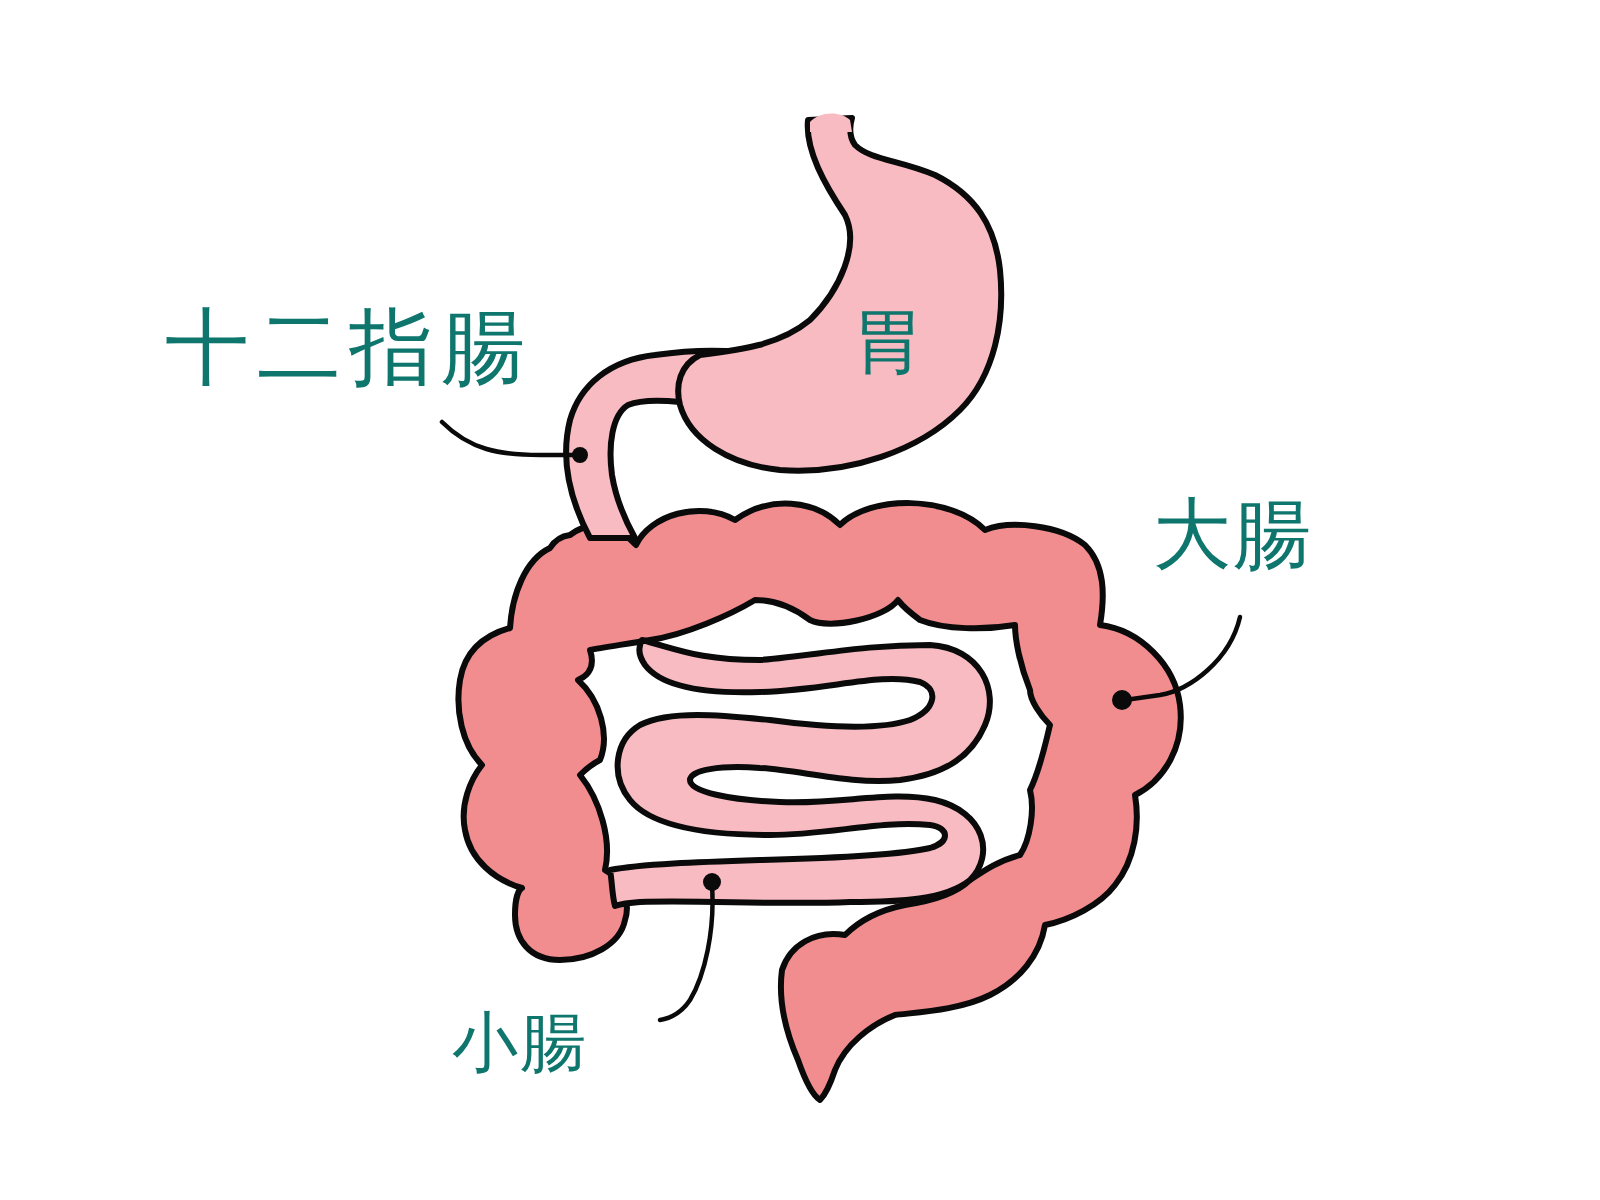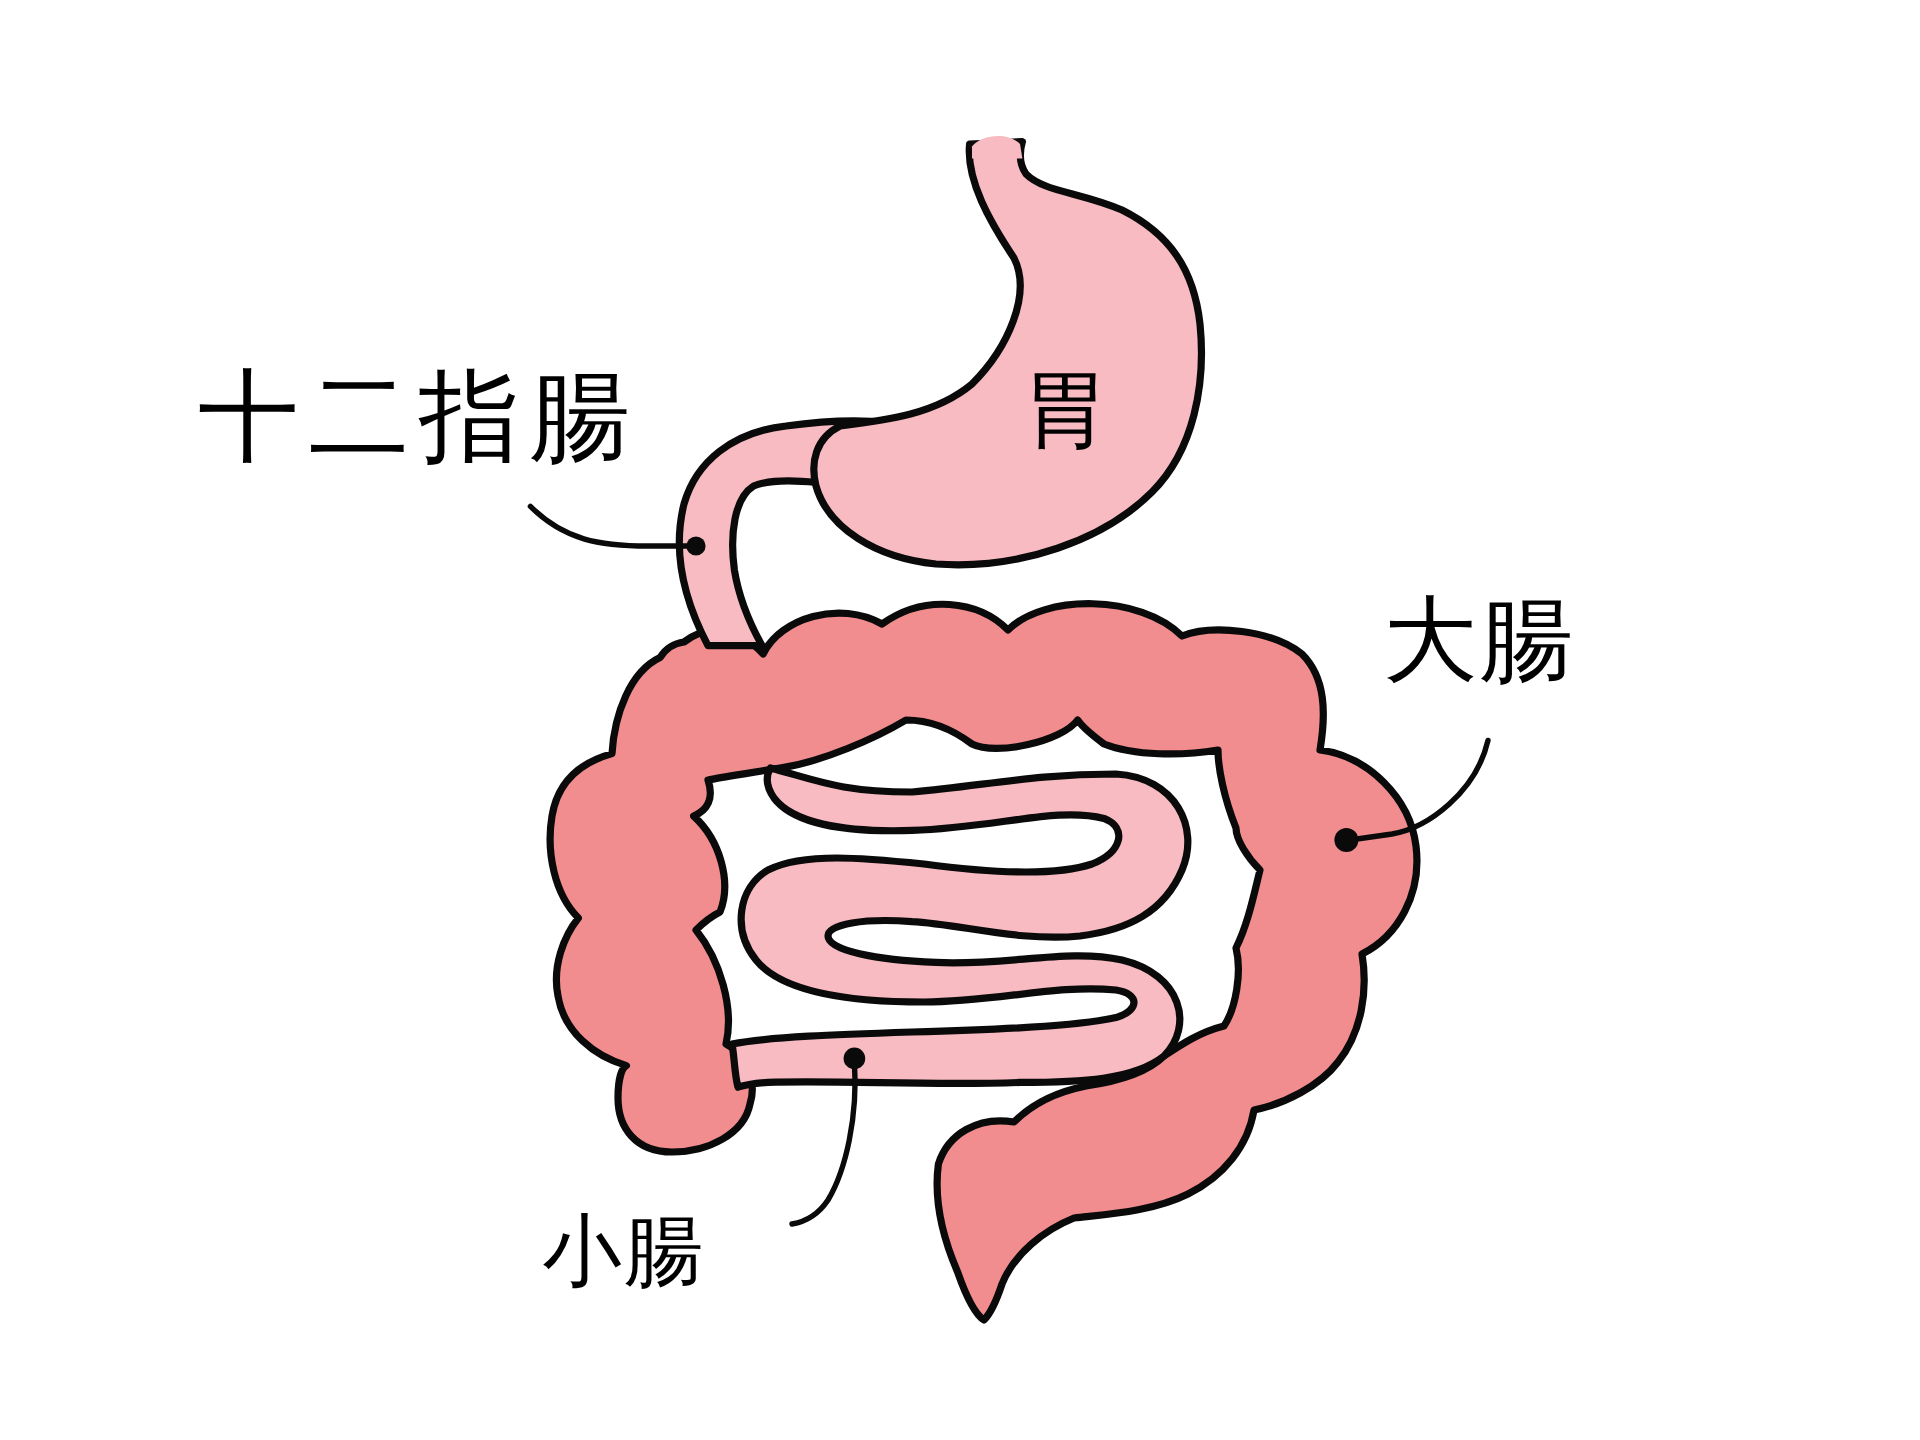--- a/index.html
+++ b/index.html
@@ -2,21 +2,21 @@
 <html><head>
   <meta charset="utf-8">
   <style>
     html, body { margin: 0; padding: 0; background: #ffffff; }
     body { width: 1600px; height: 1200px; overflow: hidden; position: relative; font-family: "DejaVu Sans", sans-serif; }
     #diagram { position: absolute; left: 0; top: 0; width: 1600px; height: 1200px; }
     .organ { stroke: #0a0a0a; stroke-width: 6; stroke-linejoin: round; stroke-linecap: round; }
     .leader { fill: none; stroke: #0a0a0a; stroke-width: 4.5; stroke-linecap: round; }
     .dot { fill: #0a0a0a; }
     .label {
-      position: absolute; color: #000000; font-family: "DejaVu Sans", sans-serif;
+      position: absolute; color: #0f766e; font-family: "DejaVu Sans", sans-serif;
       font-size: 76px; line-height: 1; letter-spacing: 2px; white-space: nowrap; font-weight: 400;
     }
   </style>
 </head>
 <body>
 
 <svg id="diagram" viewBox="0 0 1600 1200" xmlns="http://www.w3.org/2000/svg">
 
   <path class="organ" fill="#f28d8f" d="M 570 535
        C 590 520, 615 522, 636 545

